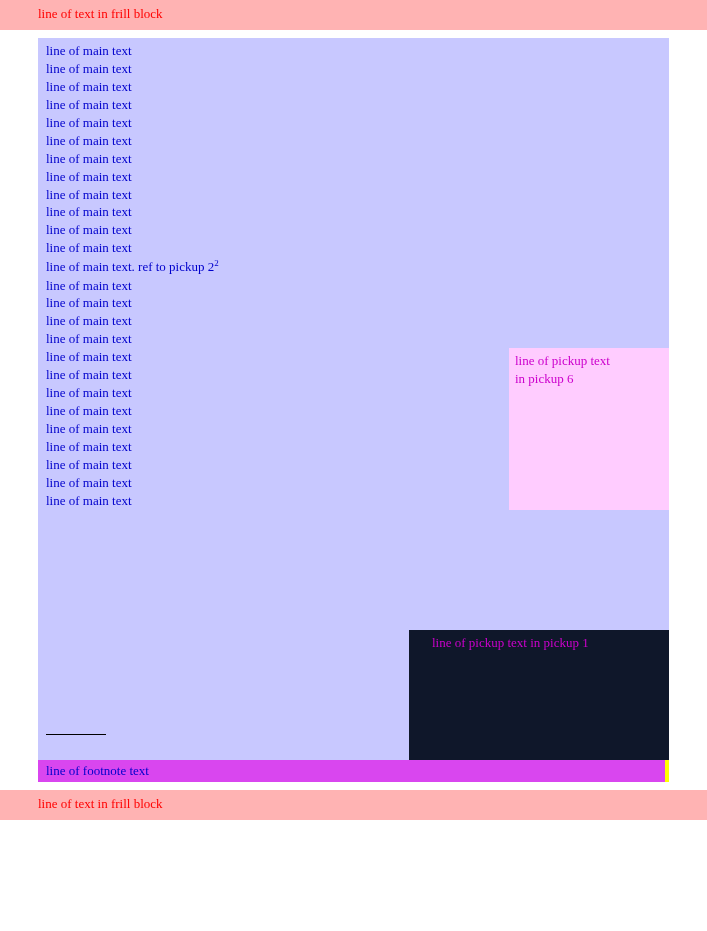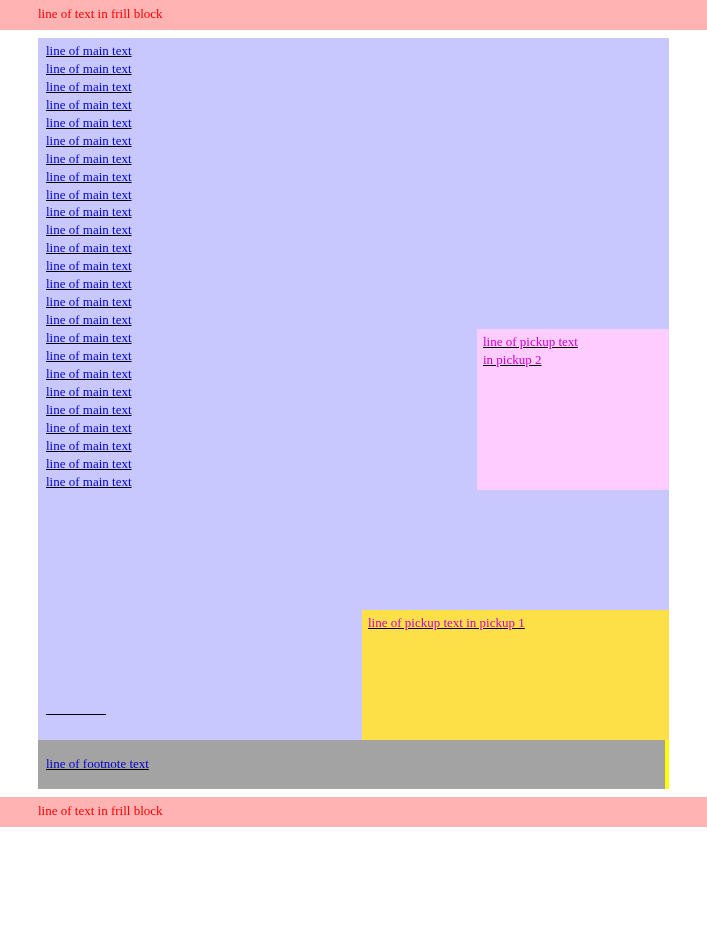--- a/index.html
+++ b/index.html
@@ -84,79 +84,80 @@
   </style>
 </head>
 <body>
 
 <div class="page">
 
   <div class="frill-block-top">
     <span>line of text in frill block</span>
   </div>
 
-  <div style="margin: 0 38px; position: relative; text-decoration: underline;">
+  <div style="margin: 0 38px; position: relative;">
 
     <div style="background-color: #c8c8ff; padding: 4px 8px 0 8px; position: relative;">
       <div class="main-text-line"><span>line of main text</span></div>
       <div class="main-text-line"><span>line of main text</span></div>
       <div class="main-text-line"><span>line of main text</span></div>
       <div class="main-text-line"><span>line of main text</span></div>
       <div class="main-text-line"><span>line of main text</span></div>
       <div class="main-text-line"><span>line of main text</span></div>
       <div class="main-text-line"><span>line of main text</span></div>
       <div class="main-text-line"><span>line of main text</span></div>
       <div class="main-text-line"><span>line of main text</span></div>
       <div class="main-text-line"><span>line of main text</span></div>
       <div class="main-text-line"><span>line of main text</span></div>
       <div class="main-text-line"><span>line of main text</span></div>
+      <div class="main-text-line">line of main text. ref to pickup 2<sup>2</sup></div>
       <div class="main-text-line"><span>line of main text</span></div>
       <div class="main-text-line"><span>line of main text</span></div>
       <div class="main-text-line"><span>line of main text</span></div>
       <div class="main-text-line"><span>line of main text</span></div>
     </div>
 
     <div style="display: flex; position: relative;">
 
       <div style="background-color: #c8c8ff; padding: 0 8px 0 8px; flex: 1;">
         <div class="main-text-line"><span>line of main text</span></div>
         <div class="main-text-line"><span>line of main text</span></div>
         <div class="main-text-line"><span>line of main text</span></div>
         <div class="main-text-line"><span>line of main text</span></div>
         <div class="main-text-line"><span>line of main text</span></div>
         <div class="main-text-line"><span>line of main text</span></div>
         <div class="main-text-line"><span>line of main text</span></div>
         <div class="main-text-line"><span>line of main text</span></div>
         <div class="main-text-line"><span>line of main text</span></div>
       </div>
 
-      <div style="background-color: #ffccff; padding: 4px 6px; width: 192px; flex-shrink: 0;">
+      <div style="background-color: #ffccff; padding: 4px 6px; width: 160px; flex-shrink: 0;">
         <div class="pickup-2-text"><span>line of pickup text</span></div>
-        <div class="pickup-2-text"><span>in pickup 2</span></div>
+        <div class="pickup-2-text"><span>in pickup 6</span></div>
       </div>
     </div>
 
     <div style="background-color: #c8c8ff; min-height: 120px; padding: 4px 8px;">
     </div>
 
     <div style="display: flex; position: relative;">
 
       <div style="background-color: #c8c8ff; flex: 1; min-height: 130px; padding: 4px 8px;">
 
         <div style="margin-top: 100px;">
           <hr class="footnote-separator">
         </div>
       </div>
 
-      <div style="background-color: #fde047; padding: 4px 6px; width: 307px; flex-shrink: 0; min-height: 130px;">
+      <div style="background-color: #0f172a; padding: 4px 23px; width: 260px; flex-shrink: 0; min-height: 130px;">
         <div class="pickup-1-text"><span>line of pickup text in pickup 1</span></div>
       </div>
     </div>
 
-    <div style="background-color: #a3a3a3; padding: 15px 8px; position: relative;">
+    <div style="background-color: #d946ef; padding: 2px 8px; position: relative;">
       <div style="position: absolute; right: 0; top: 0; bottom: 0; width: 4px; background-color: #ffff00;"></div>
       <span class="footnote-text">line of footnote text</span>
     </div>
 
   </div>
 
   <div class="frill-block-bottom">
     <span>line of text in frill block</span>
   </div>
 

